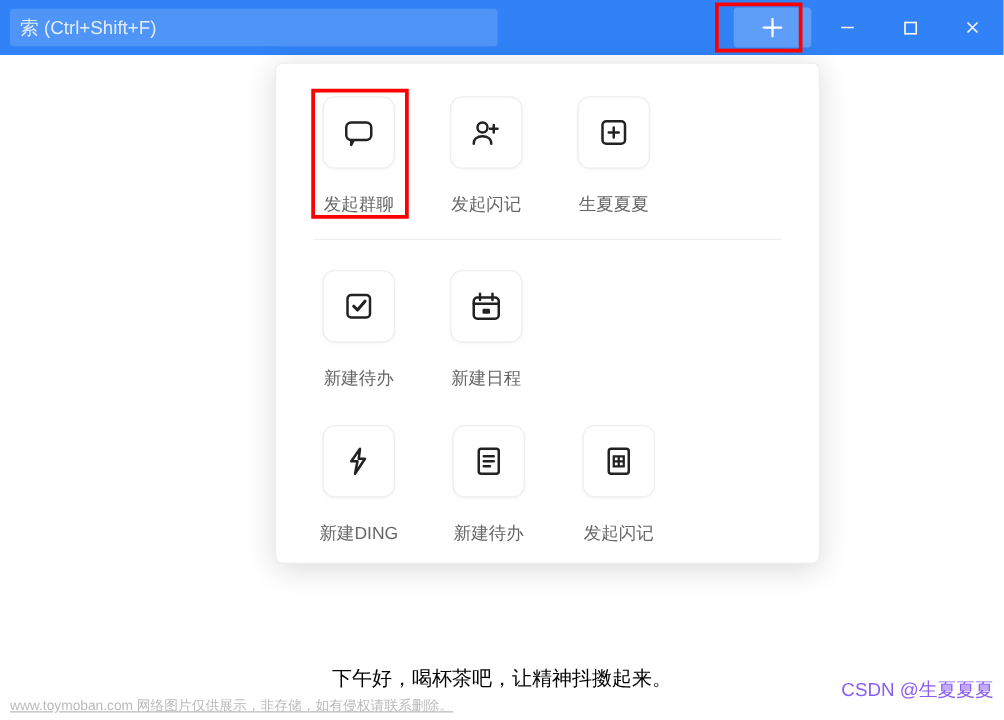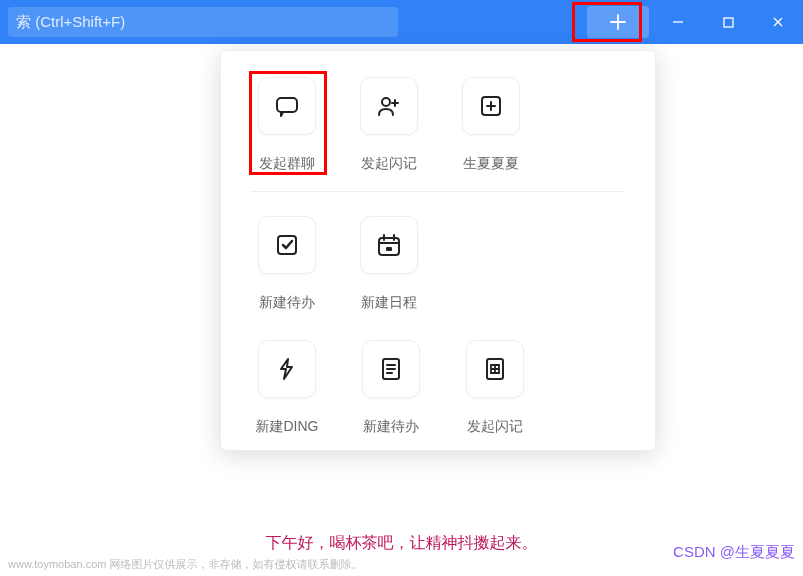--- a/index.html
+++ b/index.html
@@ -114,30 +114,31 @@
       left: -2px;
       width: 78px;
       height: 104px;
       pointer-events: none;
     }
     .greeting {
       position: absolute;
       bottom: 22px;
       left: 50%;
       transform: translateX(-50%);
-      color: #be185d;
+      color: #000000;
       font-size: 16px;
       white-space: nowrap;
     }
     .watermark-left {
       position: absolute;
       bottom: 4px;
       left: 8px;
       font-size: 11px;
       color: #bbb;
+      text-decoration: underline;
     }
     .watermark-right {
       position: absolute;
       bottom: 14px;
       right: 8px;
       font-size: 15px;
       color: #8b5cf6;
     }
   </style>
 </head>

